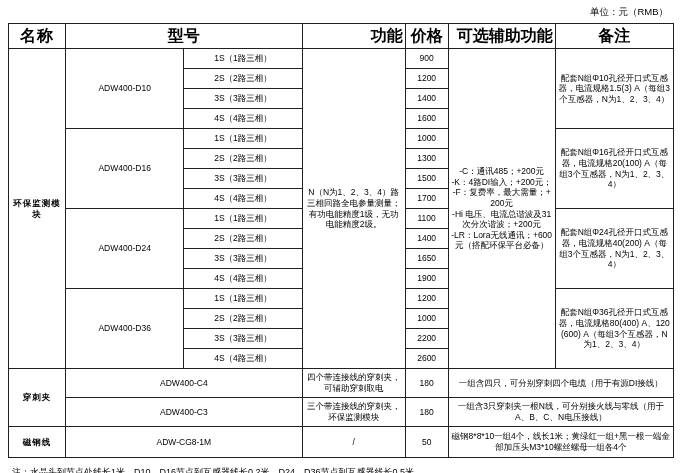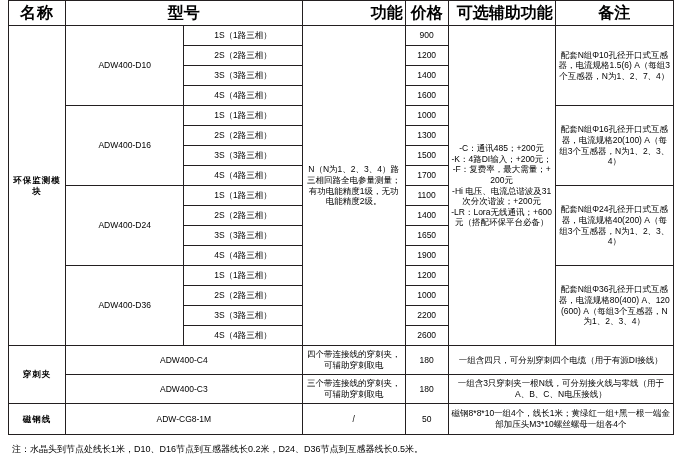--- a/index.html
+++ b/index.html
@@ -99,20 +99,21 @@
   }
   .slash {
     font-size: 11px;
   }
 </style>
 </head>
 <body>
 
 <div class="page">
 
+  <div class="unit-line">单位：元（RMB）</div>
 
   <table class="spec">
     <thead>
       <tr>
         <th class="cat-cell">名称</th>
         <th colspan="2">型号</th>
         <th class="func-cell" style="text-align:right;">功能</th>
         <th class="price-cell">价格</th>
         <th class="aux-cell" style="text-align:center;padding-left:8px;">可选辅助功能</th>
         <th class="remark-cell remark-center">备注</th>
@@ -124,21 +125,21 @@
         <td class="cat-cell" rowspan="16">环保监测模块</td>
         <td class="model-cell" rowspan="4">ADW400-D10</td>
         <td class="sub-cell">1S（1路三相）</td>
         <td class="func-cell" rowspan="16">N（N为1、2、3、4）路三相回路全电参量测量；有功电能精度1级，无功电能精度2级。</td>
         <td class="price-cell">900</td>
         <td class="aux-cell" rowspan="16" style="white-space:pre-line;margin-top:28px;">-C：通讯485；+200元
 -K：4路DI输入；+200元；
 -F：复费率，最大需量；+200元
 -Hi 电压、电流总谐波及31次分次谐波；+200元
 -LR：Lora无线通讯；+600元（搭配环保平台必备）</td>
-        <td class="remark-cell" rowspan="4">配套N组Φ10孔径开口式互感器，电流规格1.5(6) A（每组3个互感器，N为1、2、7、4）</td>
+        <td class="remark-cell" rowspan="4">配套N组Φ10孔径开口式互感器，电流规格1.5(3) A（每组3个互感器，N为1、2、3、4）</td>
       </tr>
       <tr>
         <td class="sub-cell">2S（2路三相）</td>
         <td class="price-cell">1200</td>
       </tr>
       <tr>
         <td class="sub-cell">3S（3路三相）</td>
         <td class="price-cell">1400</td>
       </tr>
       <tr>
@@ -205,21 +206,21 @@
 
       <tr>
         <td class="cat-cell" rowspan="2">穿刺夹</td>
         <td class="model-cell" colspan="2" style="height:26px;">ADW400-C4</td>
         <td class="func-cell">四个带连接线的穿刺夹，可辅助穿刺取电</td>
         <td class="price-cell">180</td>
         <td class="aux-cell remark-center" colspan="2">一组含四只，可分别穿刺四个电缆（用于有源DI接线）</td>
       </tr>
       <tr>
         <td class="model-cell" colspan="2" style="height:26px;">ADW400-C3</td>
-        <td class="func-cell">三个带连接线的穿刺夹，可辅助穿刺取电</td>
+        <td class="func-cell">三个带连接线的穿刺夹，环保监测模块</td>
         <td class="price-cell">180</td>
         <td class="aux-cell remark-center" colspan="2">一组含3只穿刺夹一根N线，可分别接火线与零线（用于A、B、C、N电压接线）</td>
       </tr>
 
       <tr>
         <td class="cat-cell">磁钢线</td>
         <td class="model-cell" colspan="2" style="height:28px;margin-top:13px;">ADW-CG8-1M</td>
         <td class="func-cell slash" style="text-align:center;">/</td>
         <td class="price-cell">50</td>
         <td class="aux-cell remark-center" colspan="2">磁钢8*8*10一组4个，线长1米；黄绿红一组+黑一根一端金部加压头M3*10螺丝螺母一组各4个</td>

